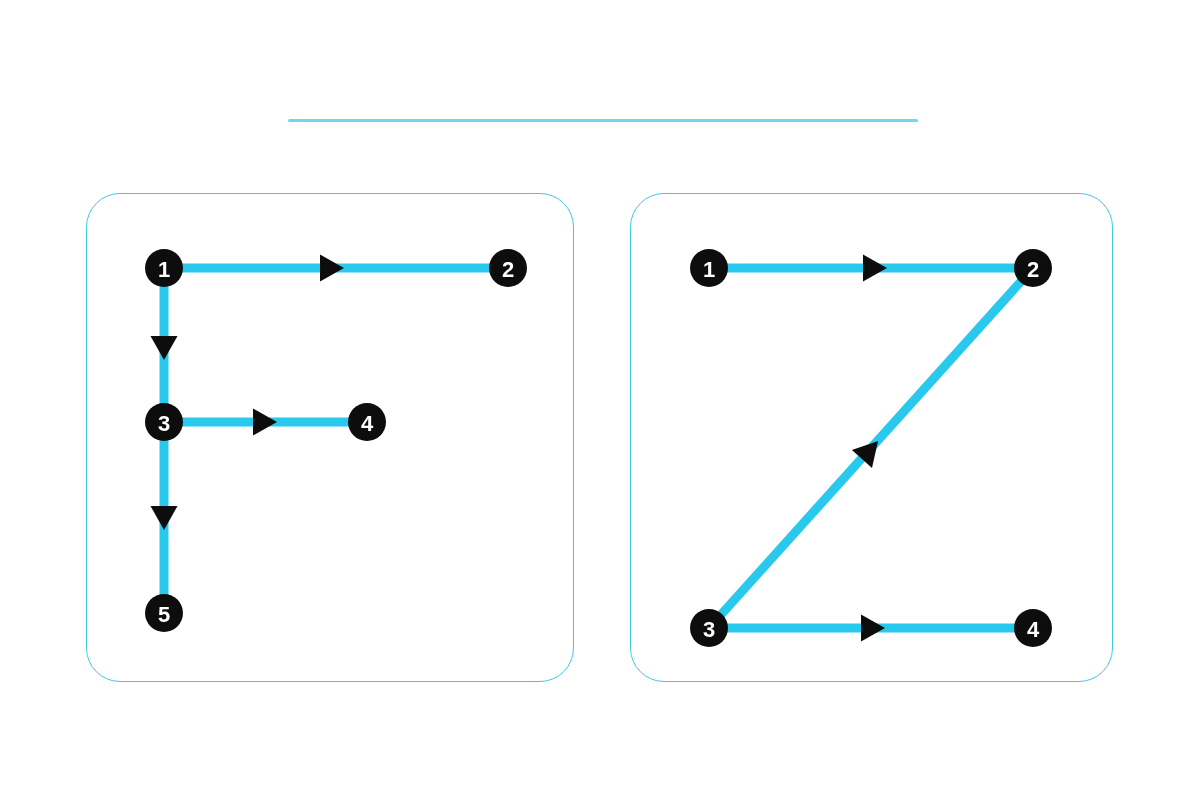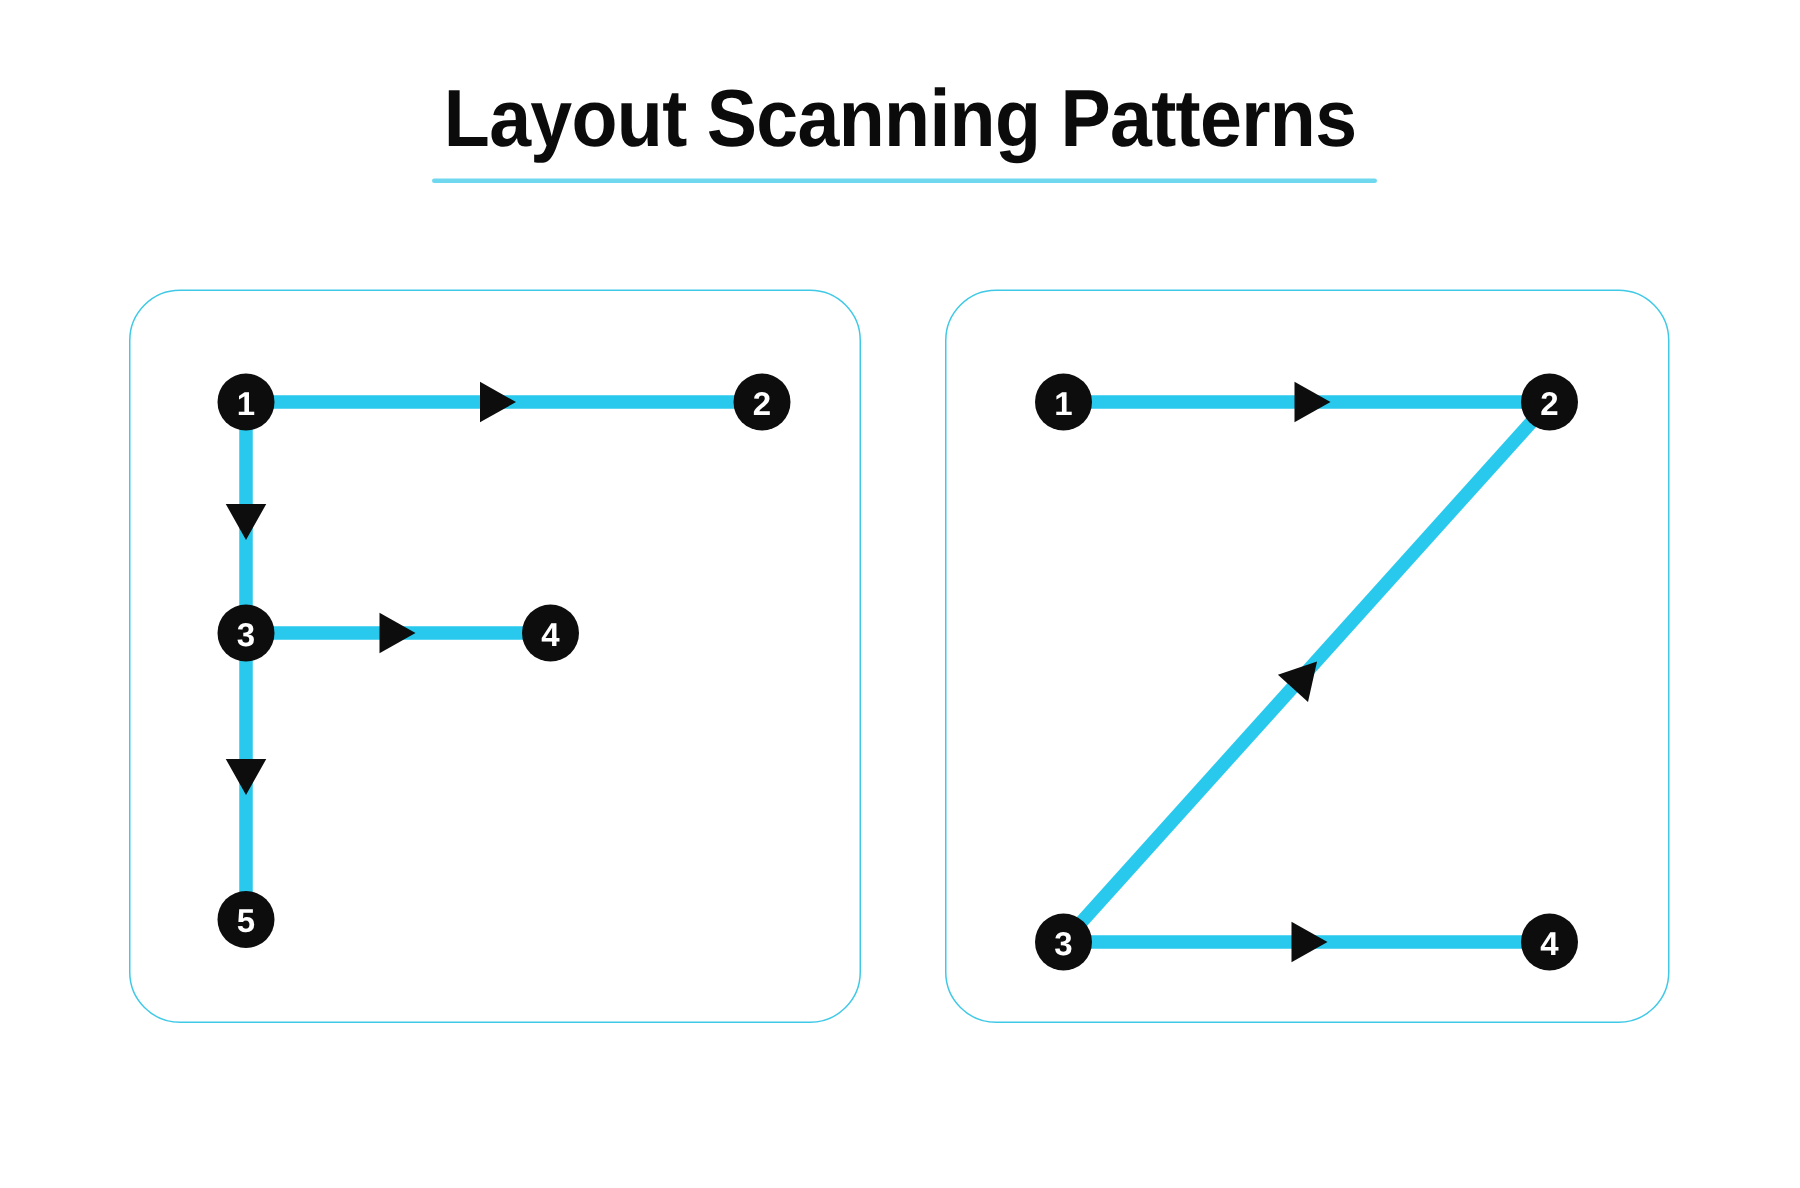--- a/index.html
+++ b/index.html
@@ -105,23 +105,20 @@
     font-size: 22px;
     text-anchor: middle;
     dominant-baseline: central;
   }
 </style>
 </head>
 <body>
 
 <div id="stage">
 
-  <div class="title-block">
-    <span class="title-text">Layout Scanning Patterns</span>
-  </div>
   <div class="title-underline"></div>
 
   <div class="card" id="card-f"></div>
   <div class="card" id="card-z"></div>
 
   <svg class="diagram-svg" id="diagram-layer" viewBox="0 0 1200 792" xmlns="http://www.w3.org/2000/svg">
     <g id="lines-group">
         <line x1="164" y1="268" x2="508" y2="268" class="flow-line" stroke="#29c9ee"></line>
         <line x1="164" y1="268" x2="164" y2="422" class="flow-line" stroke="#29c9ee"></line>
         <line x1="164" y1="422" x2="367" y2="422" class="flow-line" stroke="#29c9ee"></line>

